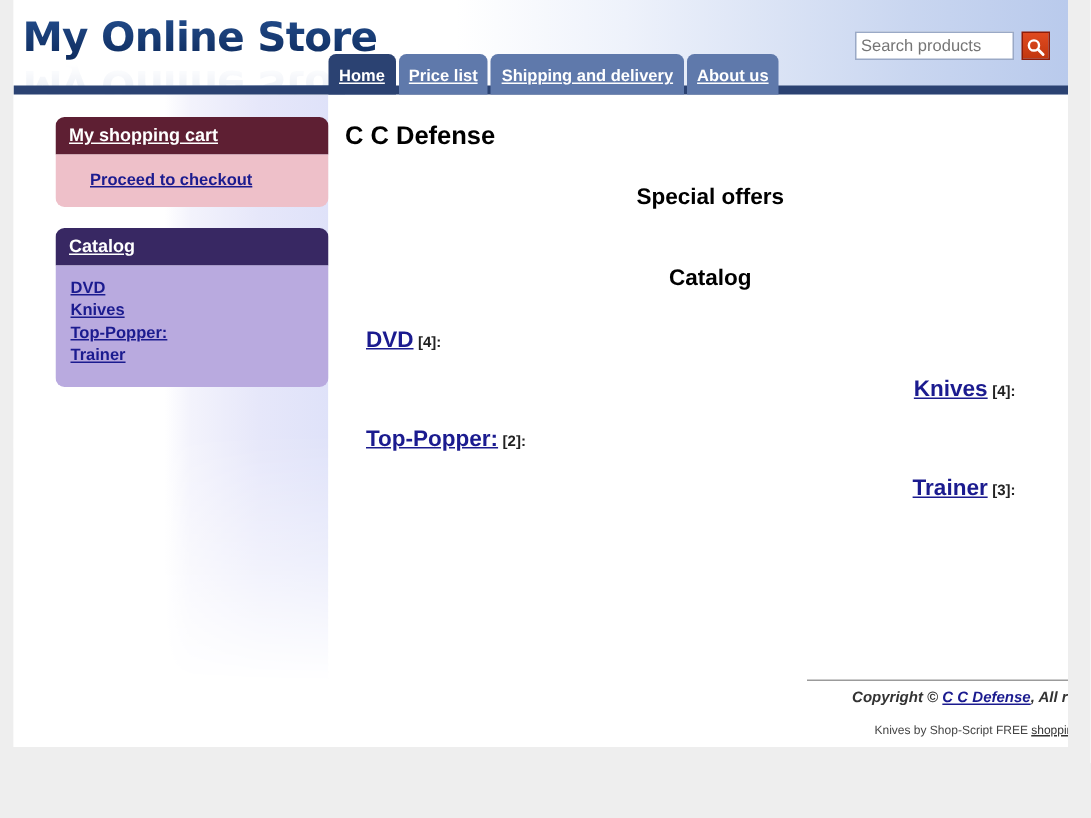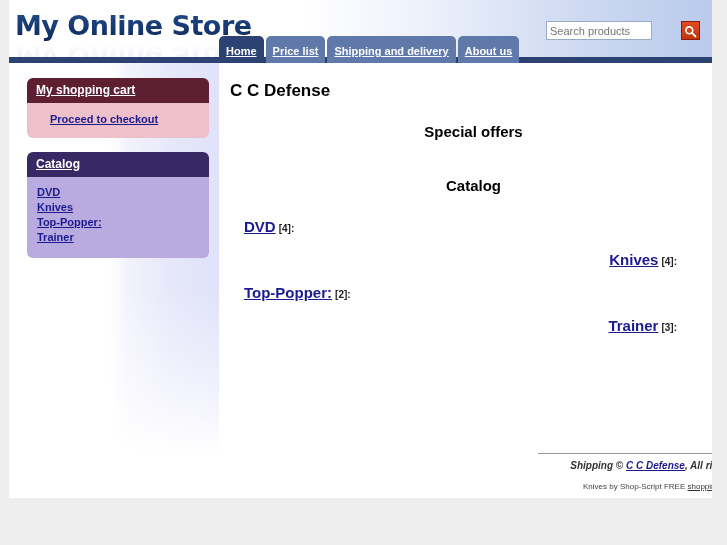--- a/index.html
+++ b/index.html
@@ -76,21 +76,20 @@
     background: linear-gradient(to right, #e9edf6 0%, #a9b8d6 40%, #4c6496 75%, #2c4676 100%);
   }
 
   
   #search-area {
     position: absolute;
     right: 12px;
     top: 21px;
     display: flex;
     align-items: center;
-    gap: 24px;
   }
   #search-input {
     width: 98px;
     height: 15px;
     padding: 1px 3px;
     border: 1px solid #9aa9c6;
     background: #ffffff;
     font-family: "Liberation Sans", sans-serif;
     font-size: 11px;
     color: #6f7f9c;
@@ -168,21 +167,21 @@
     width: 210px;
     height: 435px;
     background: linear-gradient(to right, #ffffff 0%, #ffffff 48%, #f3f3fc 56%, #e6e7fa 78%, #dfe2f9 100%);
     -webkit-mask-image: linear-gradient(to bottom, rgba(0,0,0,1) 0%, rgba(0,0,0,1) 52%, rgba(0,0,0,0.55) 72%, rgba(0,0,0,0) 90%);
     mask-image: linear-gradient(to bottom, rgba(0,0,0,1) 0%, rgba(0,0,0,1) 52%, rgba(0,0,0,0.55) 72%, rgba(0,0,0,0) 90%);
   }
 
   
   #sidebar {
     position: absolute;
-    left: 18px;
+    left: 28px;
     top: 15px;
     width: 218px;
   }
   .box {
     width: 182px;
     border-radius: 6px;
     overflow: hidden;
     margin-bottom: 14px;
   }
   .box-head {
@@ -406,20 +405,20 @@
         <div class="cat-cell">
           <a class="cat-name">Top-Popper:</a><span class="cat-count">[2]:</span>
         </div>
         <div class="cat-cell right">
           <a class="cat-name">Trainer</a><span class="cat-count">[3]:</span>
         </div>
       </div>
 
       <div id="footer">
         <div id="footer-rule"></div>
-        <div id="copyright"><span>Shipping © </span><a id="copyright-link">C C Defense</a><span>, All rights reserved.</span></div>
+        <div id="copyright"><span>Copyright © </span><a id="copyright-link">C C Defense</a><span>, All rights reserved.</span></div>
         <div id="powered-by"><span>Knives by Shop-Script FREE </span><a id="powered-link">shopping cart software</a></div>
       </div>
 
     </div>
   </div>
 
 </div>
 
 </body></html>

